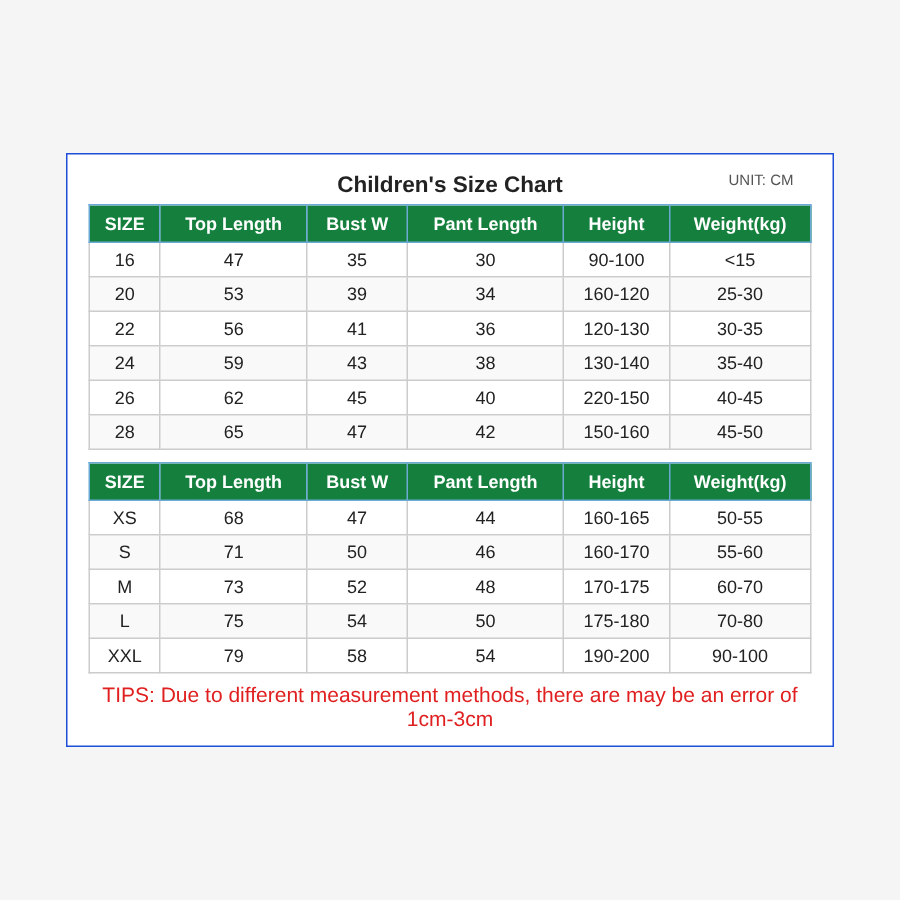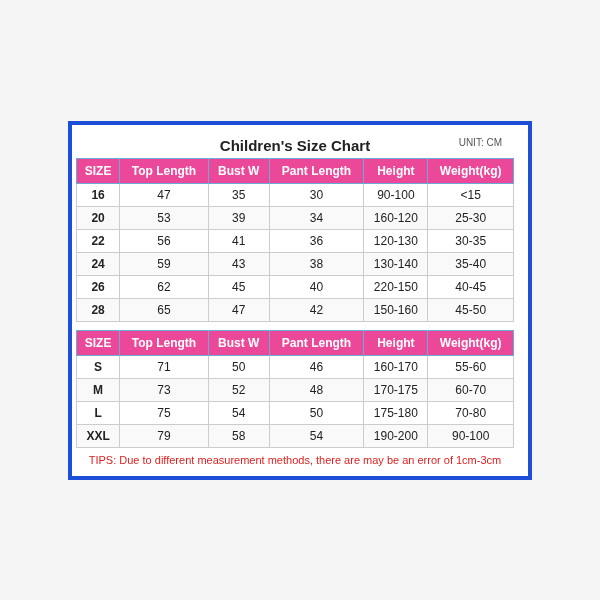--- a/index.html
+++ b/index.html
@@ -7,23 +7,23 @@
       width: 600px;
       height: 600px;
       background: #f5f5f5;
       display: flex;
       align-items: center;
       justify-content: center;
       font-family: Arial, sans-serif;
     }
     .chart-container {
       background: #fff;
-      border: 4px solid #1d4ed8;
-      padding: 12px 14px 10px 4px;
-      width: 464px;
+      border: 1px solid #1d4ed8;
+      padding: 12px 14px 10px 14px;
+      width: 512px;
     }
     .section-title {
       text-align: center;
       font-size: 15px;
       font-weight: bold;
       color: #222;
       position: relative;
       margin-bottom: 4px;
     }
     .unit-label {
@@ -33,49 +33,49 @@
       font-size: 10px;
       font-weight: normal;
       color: #555;
     }
     table {
       width: 100%;
       border-collapse: collapse;
       font-size: 12px;
     }
     th {
-      background: #ec4899;
+      background: #15803d;
       color: #fff;
       padding: 5px 4px;
       text-align: center;
       font-weight: bold;
       border: 1px solid #6aaad4;
     }
     td {
       padding: 4px 4px;
       text-align: center;
       border: 1px solid #ccc;
       color: #222;
     }
     tr:nth-child(even) td {
       background: #f9f9f9;
     }
     tr:nth-child(odd) td {
       background: #ffffff;
     }
     td:first-child {
-      font-weight: bold;
+      font-weight: normal;
       text-align: center;
     }
     .section-gap {
       height: 8px;
     }
     .tips {
       text-align: center;
-      font-size: 11px;
+      font-size: 14px;
       color: #e02020;
       margin-top: 6px;
     }
   </style>
 </head>
 <body>
 
 <div class="chart-container">
 
   <div class="section-title">
@@ -152,20 +152,28 @@
       <tr>
         <th>SIZE</th>
         <th>Top Length</th>
         <th>Bust W</th>
         <th>Pant Length</th>
         <th>Height</th>
         <th>Weight(kg)</th>
       </tr>
     </thead>
     <tbody id="adults-tbody">
+    <tr>
+          <td>XS</td>
+          <td>68</td>
+          <td>47</td>
+          <td>44</td>
+          <td>160-165</td>
+          <td>50-55</td>
+        </tr>
         <tr>
           <td>S</td>
           <td>71</td>
           <td>50</td>
           <td>46</td>
           <td>160-170</td>
           <td>55-60</td>
         </tr>
         <tr>
           <td>M</td>

